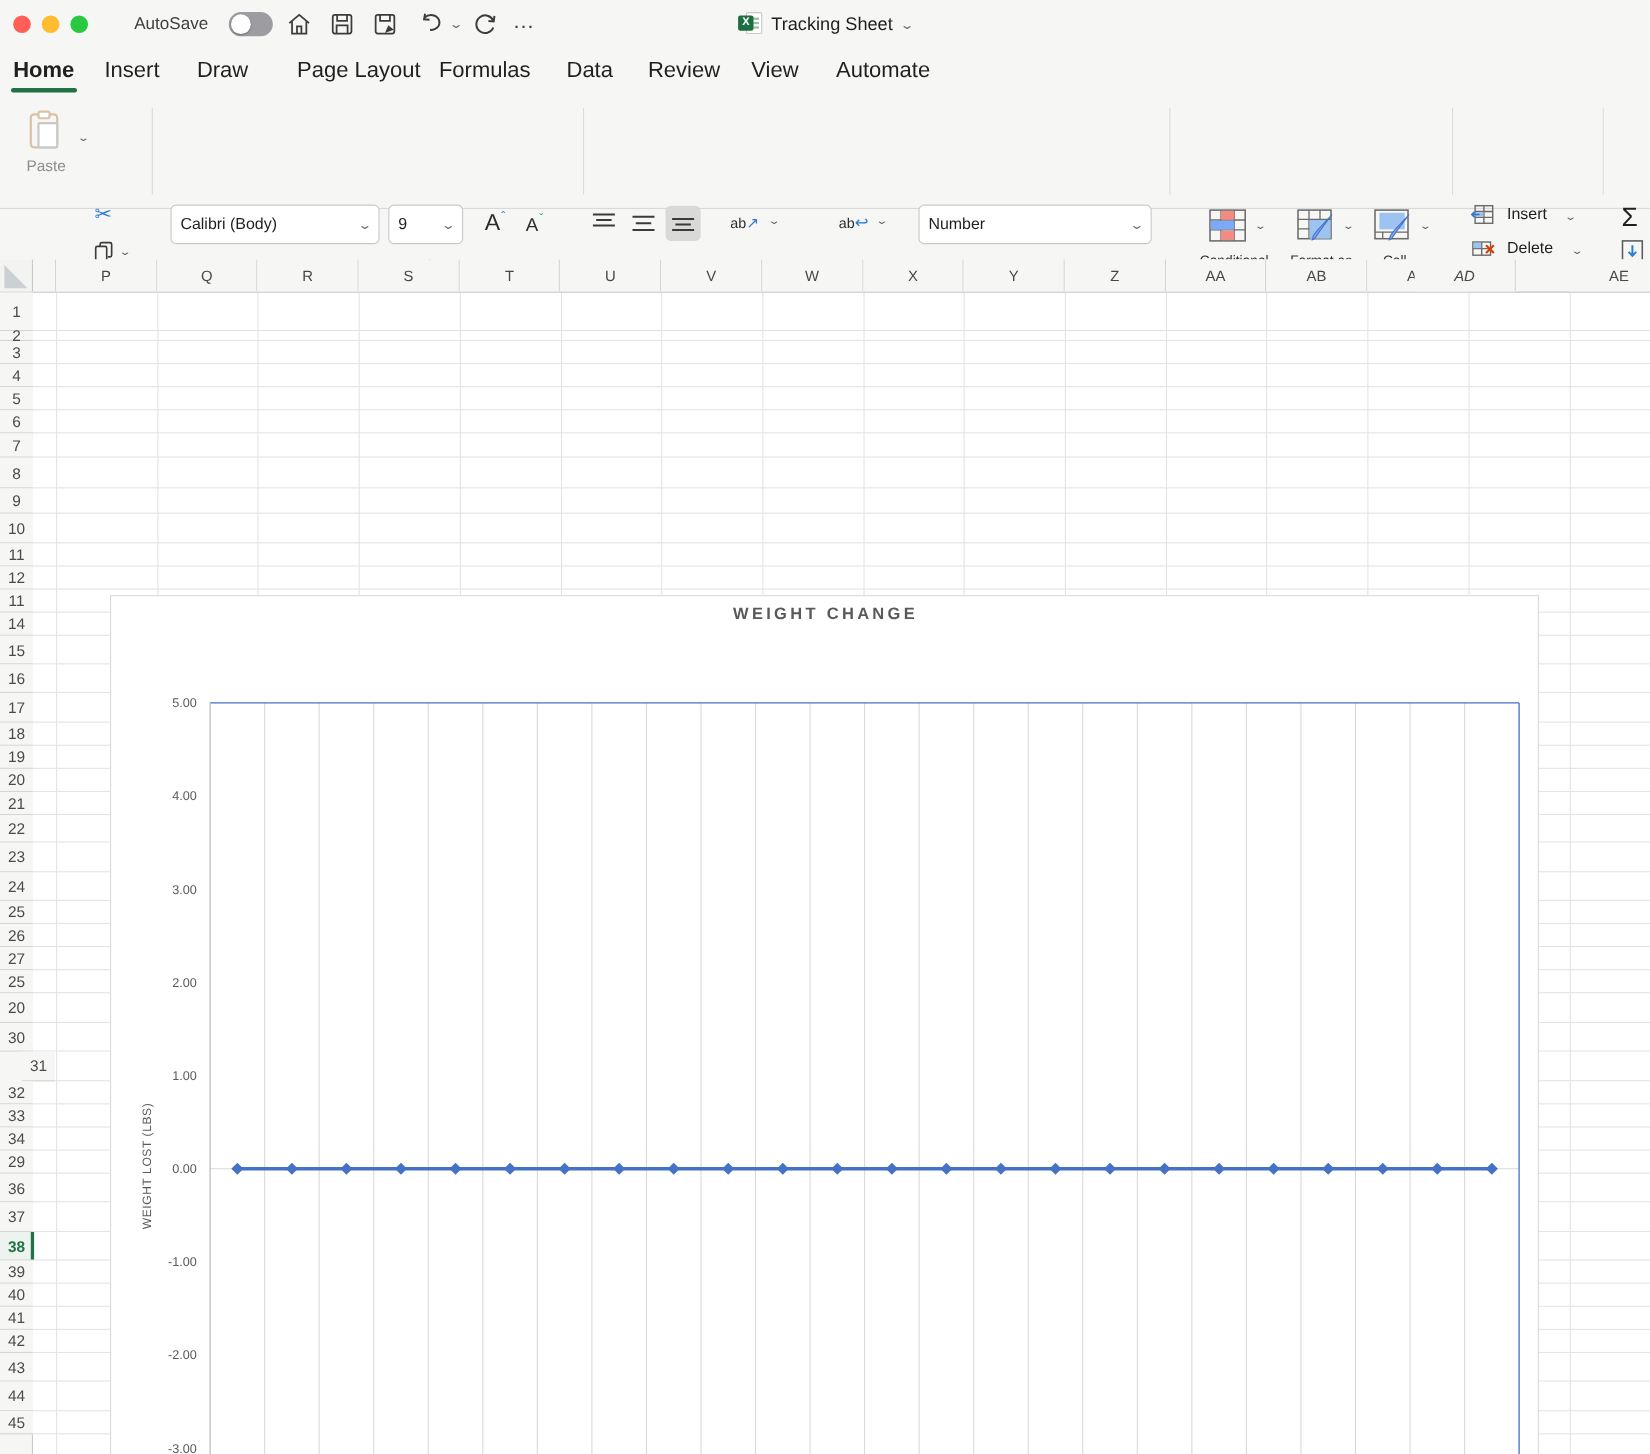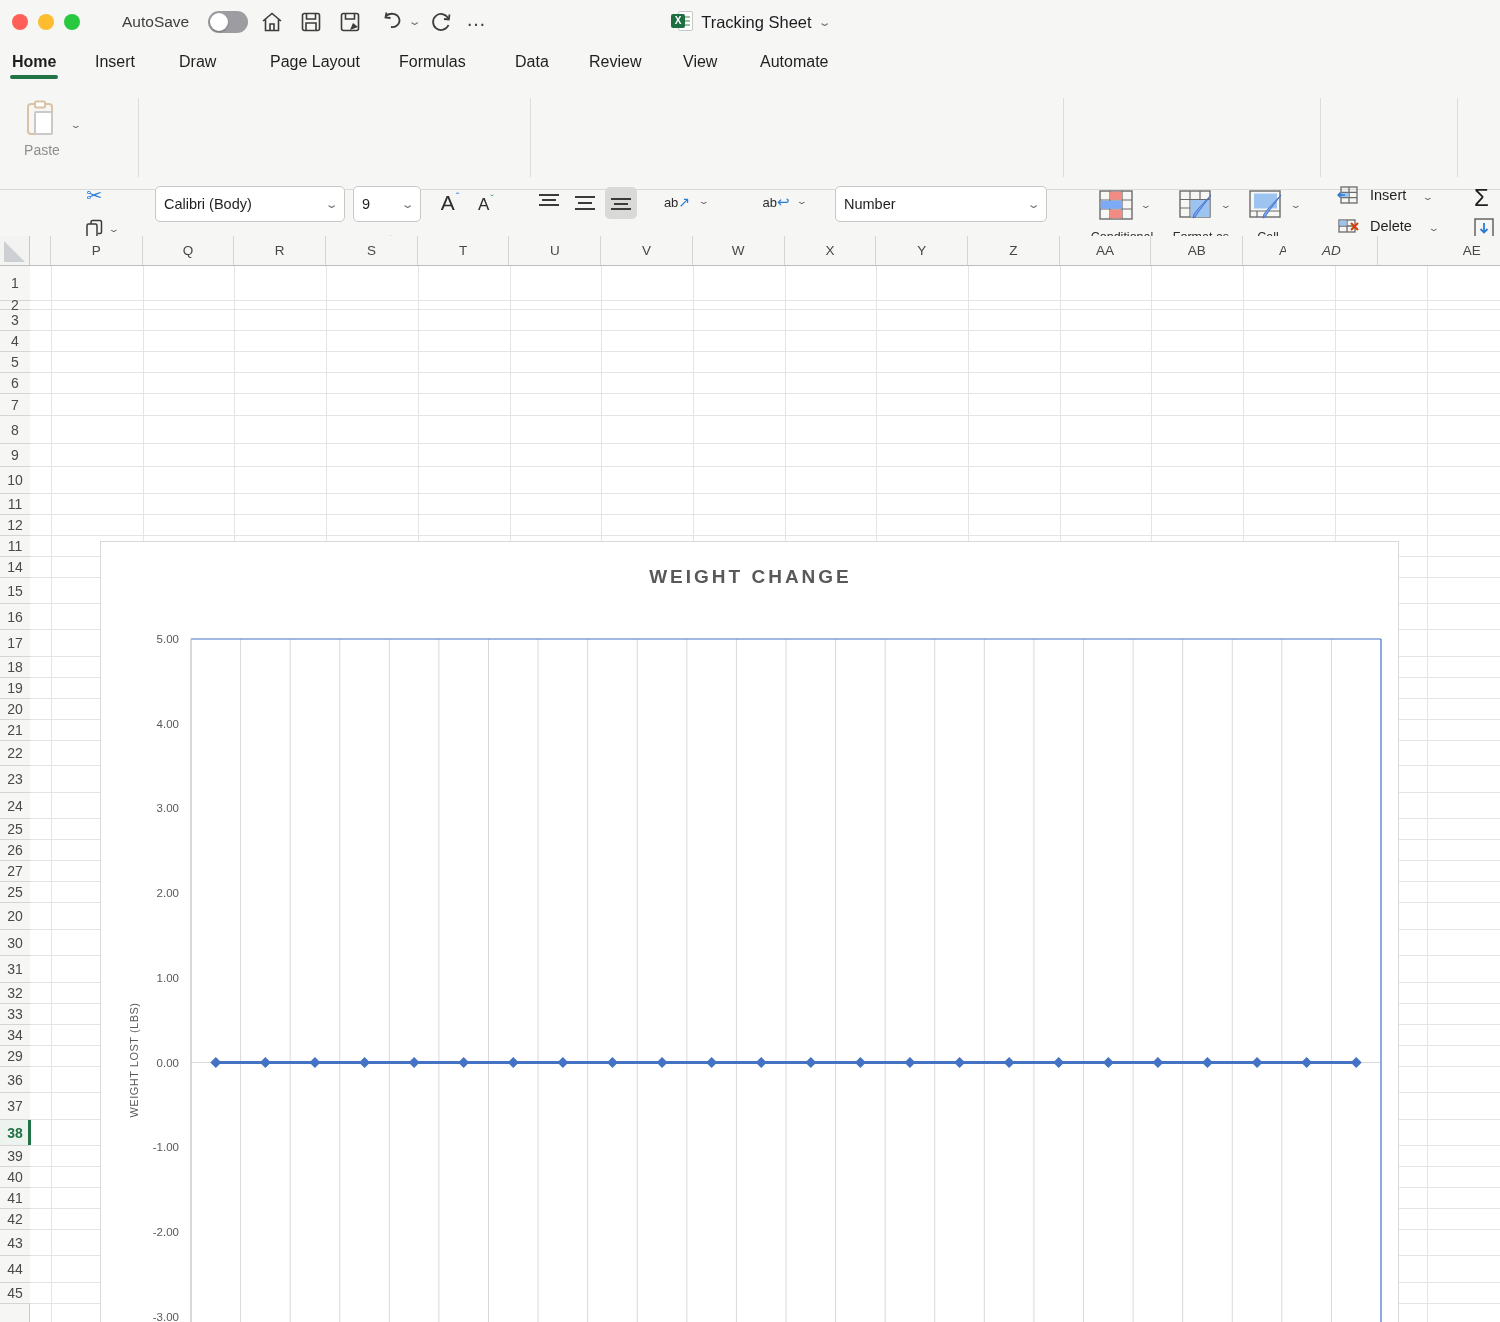--- a/index.html
+++ b/index.html
@@ -21,21 +21,21 @@
   #doc-title { font-size:16.5px; color:#1d1d1f; }
   .chev { display:inline-block; color:#6e6e73; font-size:11px; transform:scaleX(1.5); }
   .chev::after { content:"⌄"; }
   .xl-icon { width:22px; height:22px; position:relative; }
   .xl-icon .page { position:absolute; right:0; top:0; width:15px; height:20px; background:#fff; border:1px solid #c8c8c8; border-radius:2px; }
   .xl-icon .page i { position:absolute; left:2px; width:9px; height:1.5px; background:#9fbf9f; }
   .xl-icon .green { position:absolute; left:0; top:3px; width:14px; height:14px; background:#1D6F42; border-radius:2px; color:#fff; font-size:10px; font-weight:bold; text-align:center; line-height:14px; }
 
   
   #tabrow { left:0; top:44px; width:1500px; height:44px; }
-  .tab { position:absolute; top:9px; font-size:16px; color:#1f1f1f; cursor:default; }
+  .tab { position:absolute; top:9px; font-size:20px; color:#1f1f1f; cursor:default; }
   .tab.active { font-weight:bold; }
   .tab.active::after { content:""; position:absolute; left:-2px; right:-2px; bottom:-8px; height:4px; border-radius:2px; background:#217346; }
 
   
   #ribbon { left:0; top:88px; width:1500px; height:102px; background:#F6F6F5; border-bottom:1px solid #D9D9D9; }
   .sep { position:absolute; top:10px; bottom:12px; width:1px; background:#DCDCDA; }
   .rbtn { position:absolute; display:flex; align-items:center; justify-content:center; color:#2b2b2b; }
   .dd { position:absolute; background:#fff; border:1px solid #C9C9C7; border-radius:5px; display:flex; align-items:center; padding:0 8px; font-size:14.5px; color:#1f1f1f; }
   .dd .chev { margin-left:auto; }
   .small-chev { font-size:9px; color:#5f5f5f; transform:scaleX(1.6); }
@@ -63,21 +63,21 @@
   #corner .tri { position:absolute; left:4px; bottom:3px; width:0; height:0; border-bottom:21px solid #CDD0D3; border-right:21px solid transparent; }
   #rowheaders { position:absolute; left:0; top:30px; width:30px; bottom:0; background:#F6F6F5; border-right:1px solid #C9C9C9; }
   .rowhead { position:absolute; left:0; width:30px; border-bottom:1px solid #D5D5D5; display:flex; align-items:center; justify-content:center; font-size:14px; color:#4a4a4a; background:#F6F6F5; }
   .rowhead.active { color:#217346; font-weight:bold; background:#EDF3EE; }
   .rowhead.active::after { content:""; position:absolute; right:-1px; top:0; bottom:0; width:3px; background:#217346; }
   .gridrow { position:absolute; left:30px; right:0; border-bottom:1px solid #E4E4E4; }
   .gridcol { position:absolute; top:30px; bottom:0; width:1px; background:#E4E4E4; }
 
   
   #chart { left:100px; top:305px; width:1299px; height:1017px; background:#fff; border:1px solid #D9D9D9; border-bottom:none; z-index:5; }
-  #chart-title { position:absolute; left:0; top:24px; width:1299px; text-align:center; font-size:19px; font-weight:bold; letter-spacing:3px; color:#595959; }
+  #chart-title { position:absolute; left:0; top:8px; width:1299px; text-align:center; font-size:15px; font-weight:bold; letter-spacing:3px; color:#595959; }
   #legend { position:absolute; left:0; top:54px; width:1299px; display:flex; align-items:center; justify-content:center; gap:7px; }
   #legend .lline { position:relative; width:40px; height:3px; background:#4472C4; }
   #legend .lline .ldiamond { position:absolute; left:15px; top:-3.5px; width:10px; height:10px; background:#4472C4; transform:rotate(45deg); }
   #legend .ltext { font-size:12px; color:#404040; }
   #plot-svg { position:absolute; left:0; top:0; }
   .axis-title-y { position:absolute; left:-62px; top:512px; width:190px; text-align:center; transform:rotate(-90deg); font-size:11px; letter-spacing:.5px; color:#595959; }
 </style>
 </head>
 <body>
 
@@ -500,21 +500,21 @@
         <div class="rowhead" style="top: 454px; height: 21px;">21</div>
         <div class="rowhead" style="top: 475px; height: 25px;">22</div>
         <div class="rowhead" style="top: 500px; height: 27px;">23</div>
         <div class="rowhead" style="top: 527px; height: 26px;">24</div>
         <div class="rowhead" style="top: 553px; height: 21px;">25</div>
         <div class="rowhead" style="top: 574px; height: 21px;">26</div>
         <div class="rowhead" style="top: 595px; height: 21px;">27</div>
         <div class="rowhead" style="top: 616px; height: 21px;">25</div>
         <div class="rowhead" style="top: 637px; height: 27px;">20</div>
         <div class="rowhead" style="top: 664px; height: 26px;">30</div>
-        <div class="rowhead" style="top: 690px; height: 27px;">31</div>
+        <div class="rowhead" style="top: 690px; height: 27px; margin-left: 20px;">31</div>
         <div class="rowhead" style="top: 717px; height: 21px;">32</div>
         <div class="rowhead" style="top: 738px; height: 21px;">33</div>
         <div class="rowhead" style="top: 759px; height: 21px;">34</div>
         <div class="rowhead" style="top: 780px; height: 21px;">29</div>
         <div class="rowhead" style="top: 801px; height: 26px;">36</div>
         <div class="rowhead" style="top: 827px; height: 27px;">37</div>
         <div class="rowhead active" style="top: 854px; height: 26px;">38</div>
         <div class="rowhead" style="top: 880px; height: 21px;">39</div>
         <div class="rowhead" style="top: 901px; height: 21px;">40</div>
         <div class="rowhead" style="top: 922px; height: 21px;">41</div>

